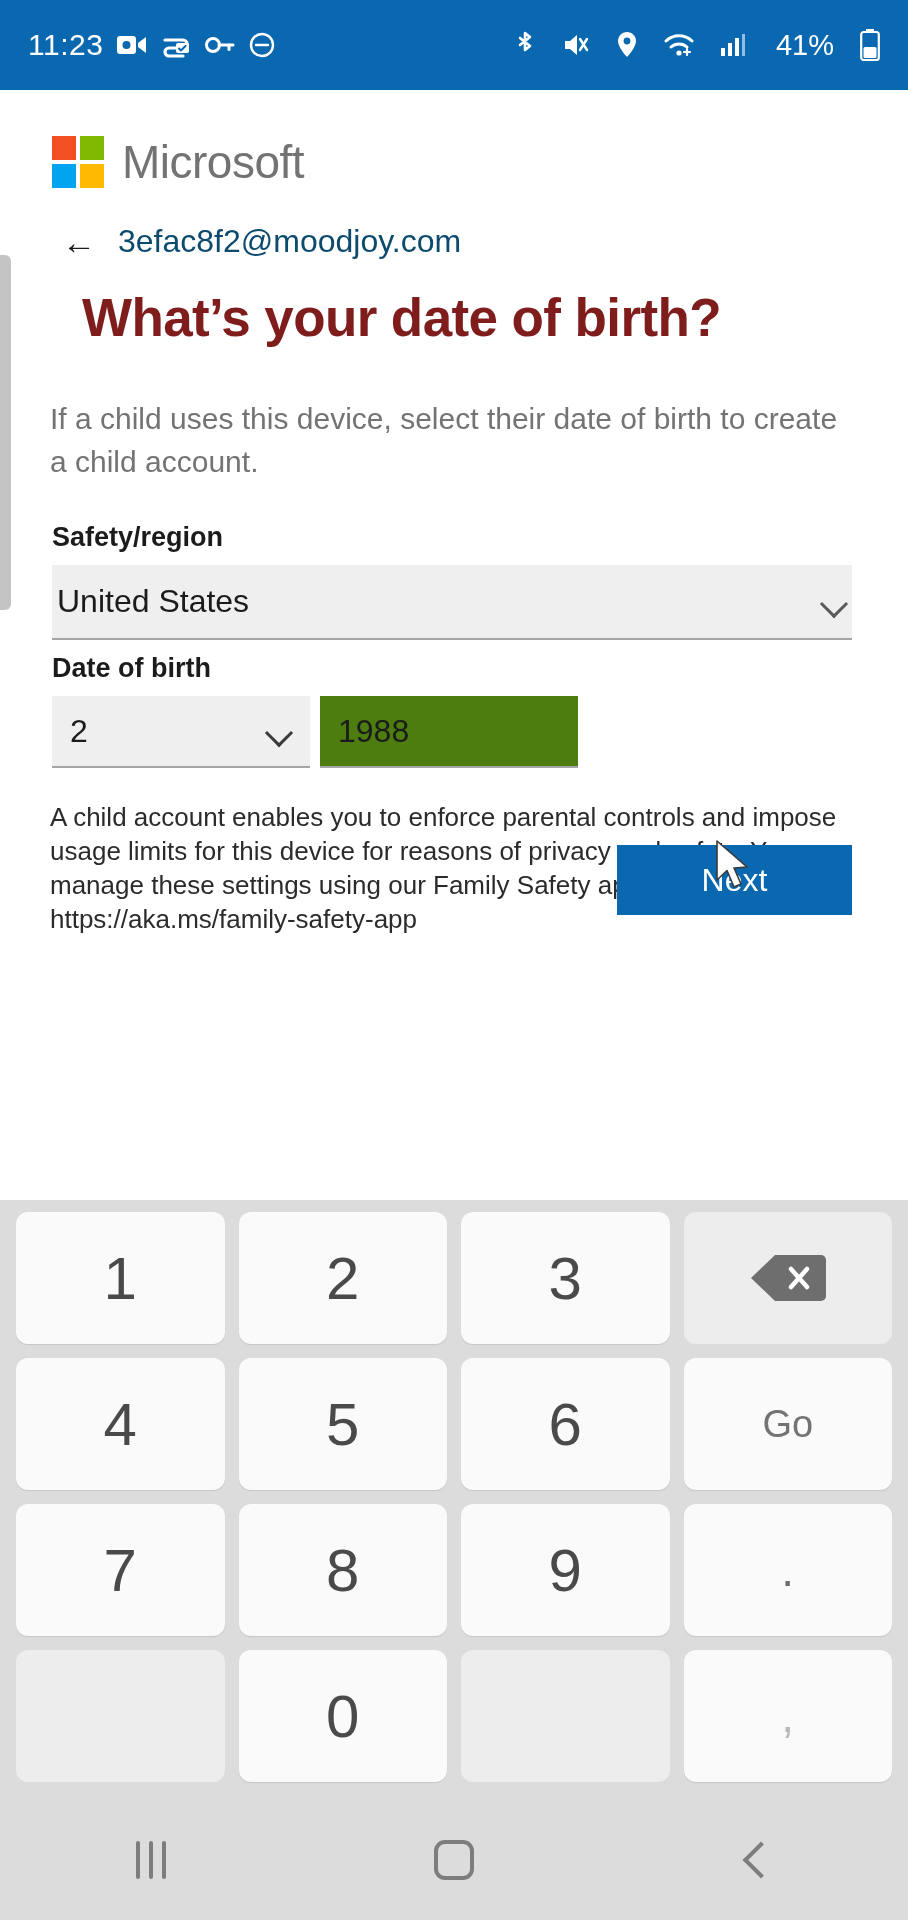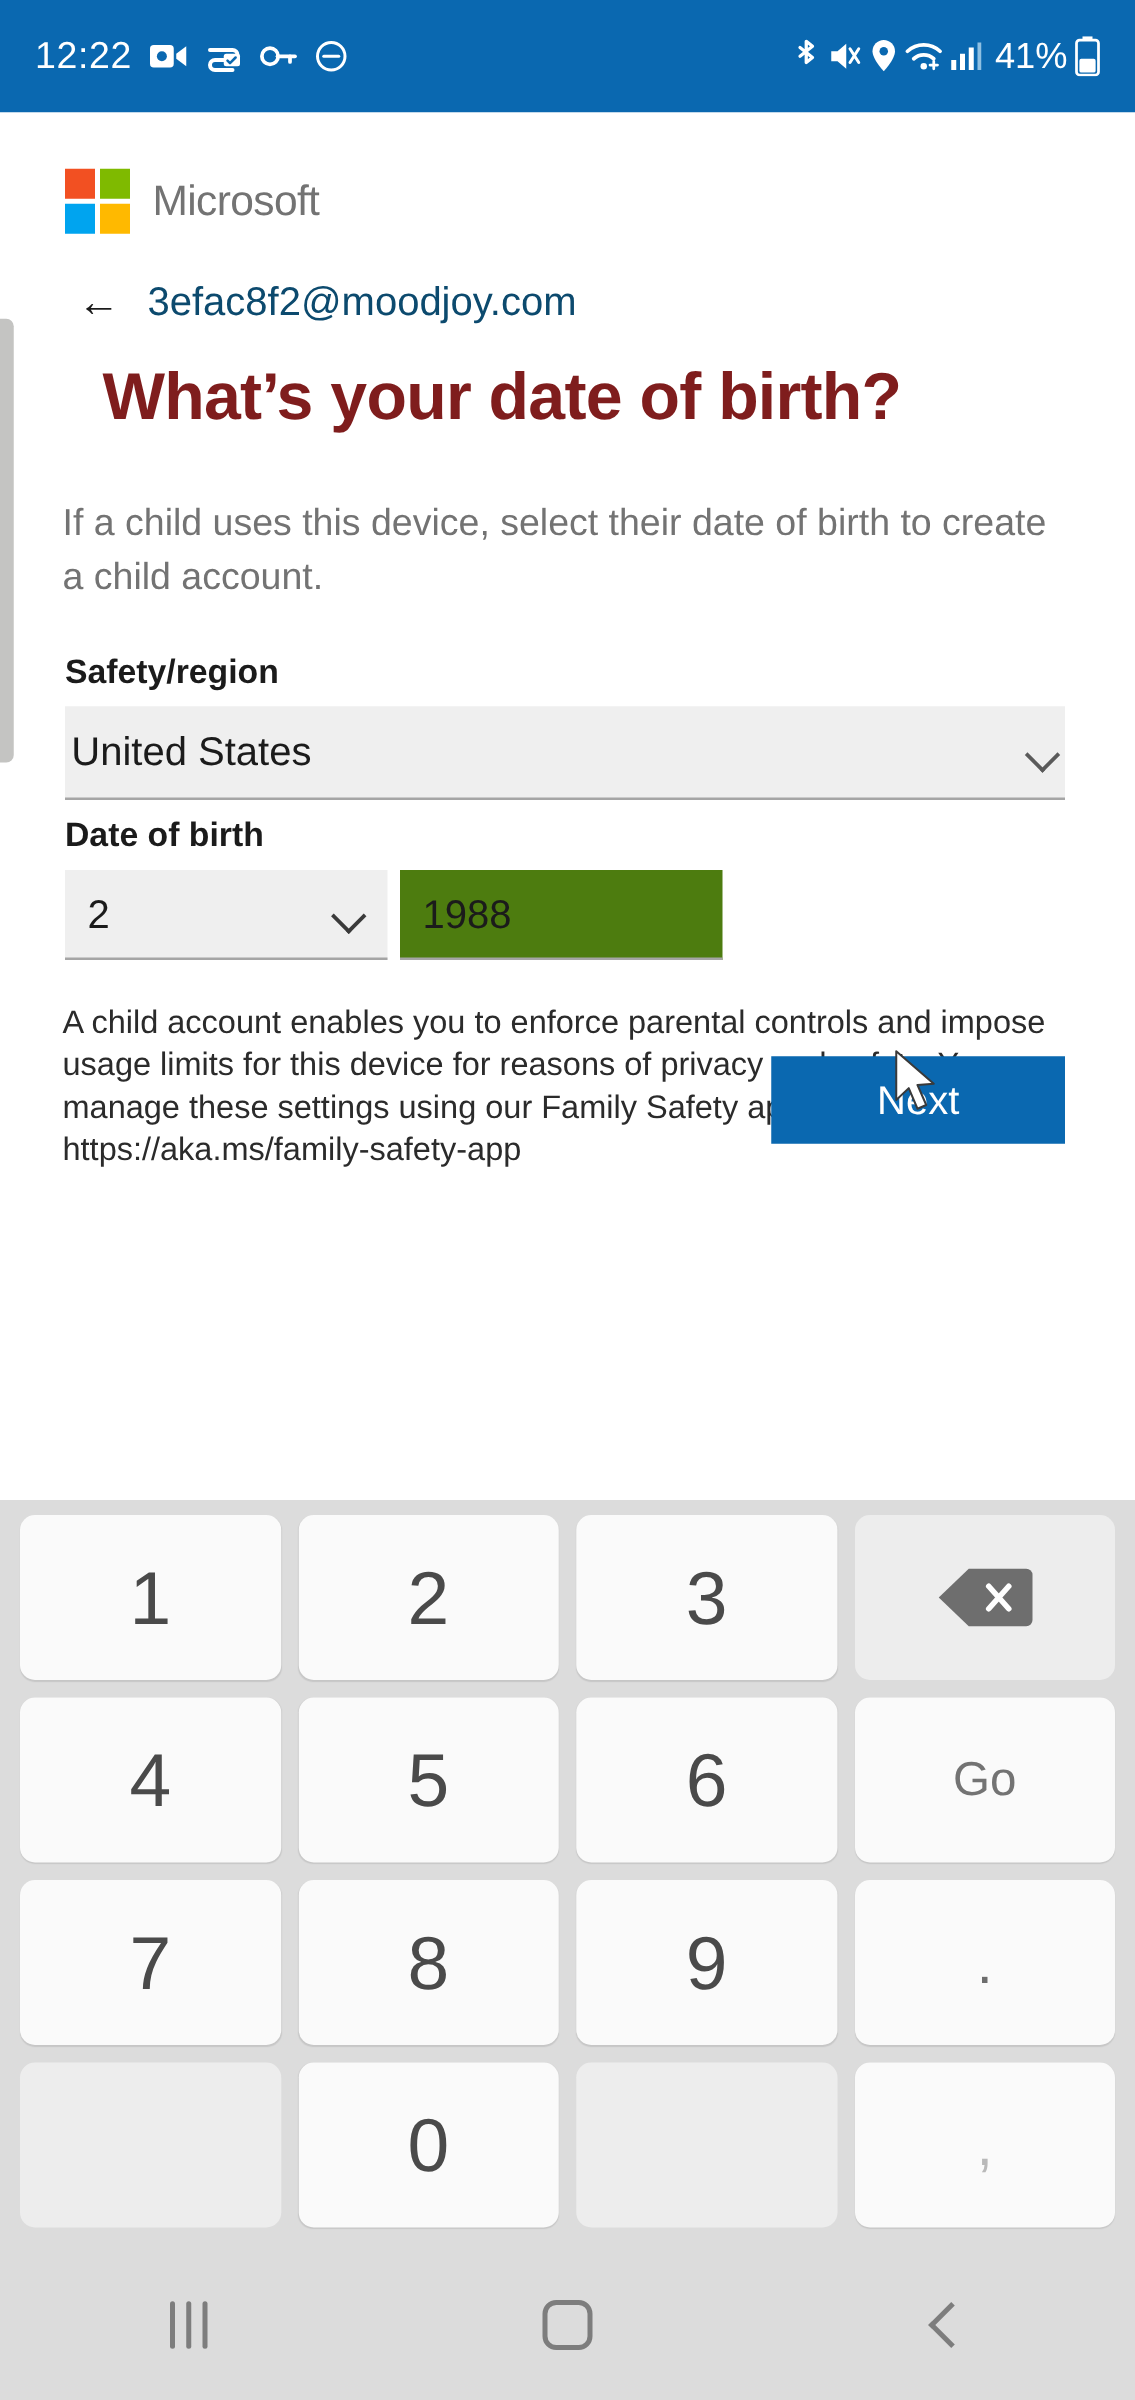--- a/index.html
+++ b/index.html
@@ -12,39 +12,39 @@
   .screen { position: relative; width: 908px; height: 1920px; background:#fff; }
 
   
   .statusbar {
     position: absolute; left:0; top:0; width:908px; height:90px;
     background:#0a68b0; color:#fff;
     display:flex; align-items:center; justify-content:space-between;
     padding: 0 28px 0 28px;
   }
   .sb-left { display:flex; align-items:center; gap:14px; }
-  .sb-right { display:flex; align-items:center; gap:6px; }
+  .sb-right { display:flex; align-items:center; gap:26px; }
   .sb-clock { font-size:30px; font-weight:400; letter-spacing:0.5px; }
   .sb-pct { font-size:29px; font-weight:400; margin-left:4px; }
   .sb-ic { display:flex; align-items:center; justify-content:center; }
 
   
   .content {
     position:absolute; left:0; top:90px; width:908px; height:1110px;
     background:#fff;
   }
   .scroll-ind {
     position:absolute; left:0; top:165px; width:11px; height:355px;
     background:#c4c4c2; border-radius:0 6px 6px 0;
   }
 
   .ms-logo-row { position:absolute; left:52px; top:45px; display:flex; align-items:center; gap:18px; }
   .ms-squares { width:52px; height:52px; display:grid; grid-template-columns:1fr 1fr; grid-template-rows:1fr 1fr; gap:4px; }
   .ms-squares i { display:block; }
-  .ms-word { font-size:34px; color:#737373; font-weight:400; letter-spacing:-0.5px; }
+  .ms-word { font-size:46px; color:#737373; font-weight:400; letter-spacing:-0.5px; }
 
   .backrow { position:absolute; left:62px; top:133px; display:flex; align-items:center; gap:22px; }
   .back-arrow { font-size:34px; color:#1b1b1b; line-height:1; }
   .acct-email { font-size:32px; color:#0c4a6e; }
 
   .h1 {
     position:absolute; left:50px; top:197px; width:820px;
     font-size:53px; font-weight:700; color:#7f1d1d; letter-spacing:-0.6px;margin-left:32px;
   }
   .sub {
@@ -130,21 +130,21 @@
   .nav-home { width:40px; height:40px; border:4px solid #7d7d7d; border-radius:11px; }
   .nav-back { width:26px; height:26px; border-left:4px solid #7d7d7d; border-bottom:4px solid #7d7d7d; transform:rotate(45deg); margin-left:8px; }
 </style>
 </head>
 <body>
 
 <div class="screen">
 
   <div class="statusbar">
     <div class="sb-left">
-      <span class="sb-clock">12:22</span>
+      <span class="sb-clock">11:23</span>
       <span class="sb-ic">
         <svg width="30" height="24" viewBox="0 0 30 24">
             <rect x="0" y="3" width="19" height="18" rx="3" fill="#fff"></rect>
             <path d="M21 10 L29 4 L29 20 L21 14 Z" fill="#fff"></path>
             <circle cx="9.5" cy="12" r="4" fill="#0a68b0"></circle>
           </svg>
       </span>
       <span class="sb-ic">
         <svg width="30" height="26" viewBox="0 0 30 26">
             <path d="M4 8h18a4 4 0 0 1 0 8H8a4 4 0 0 0 0 8h14" stroke="#fff" stroke-width="3.2" fill="none" stroke-linecap="round"></path>

